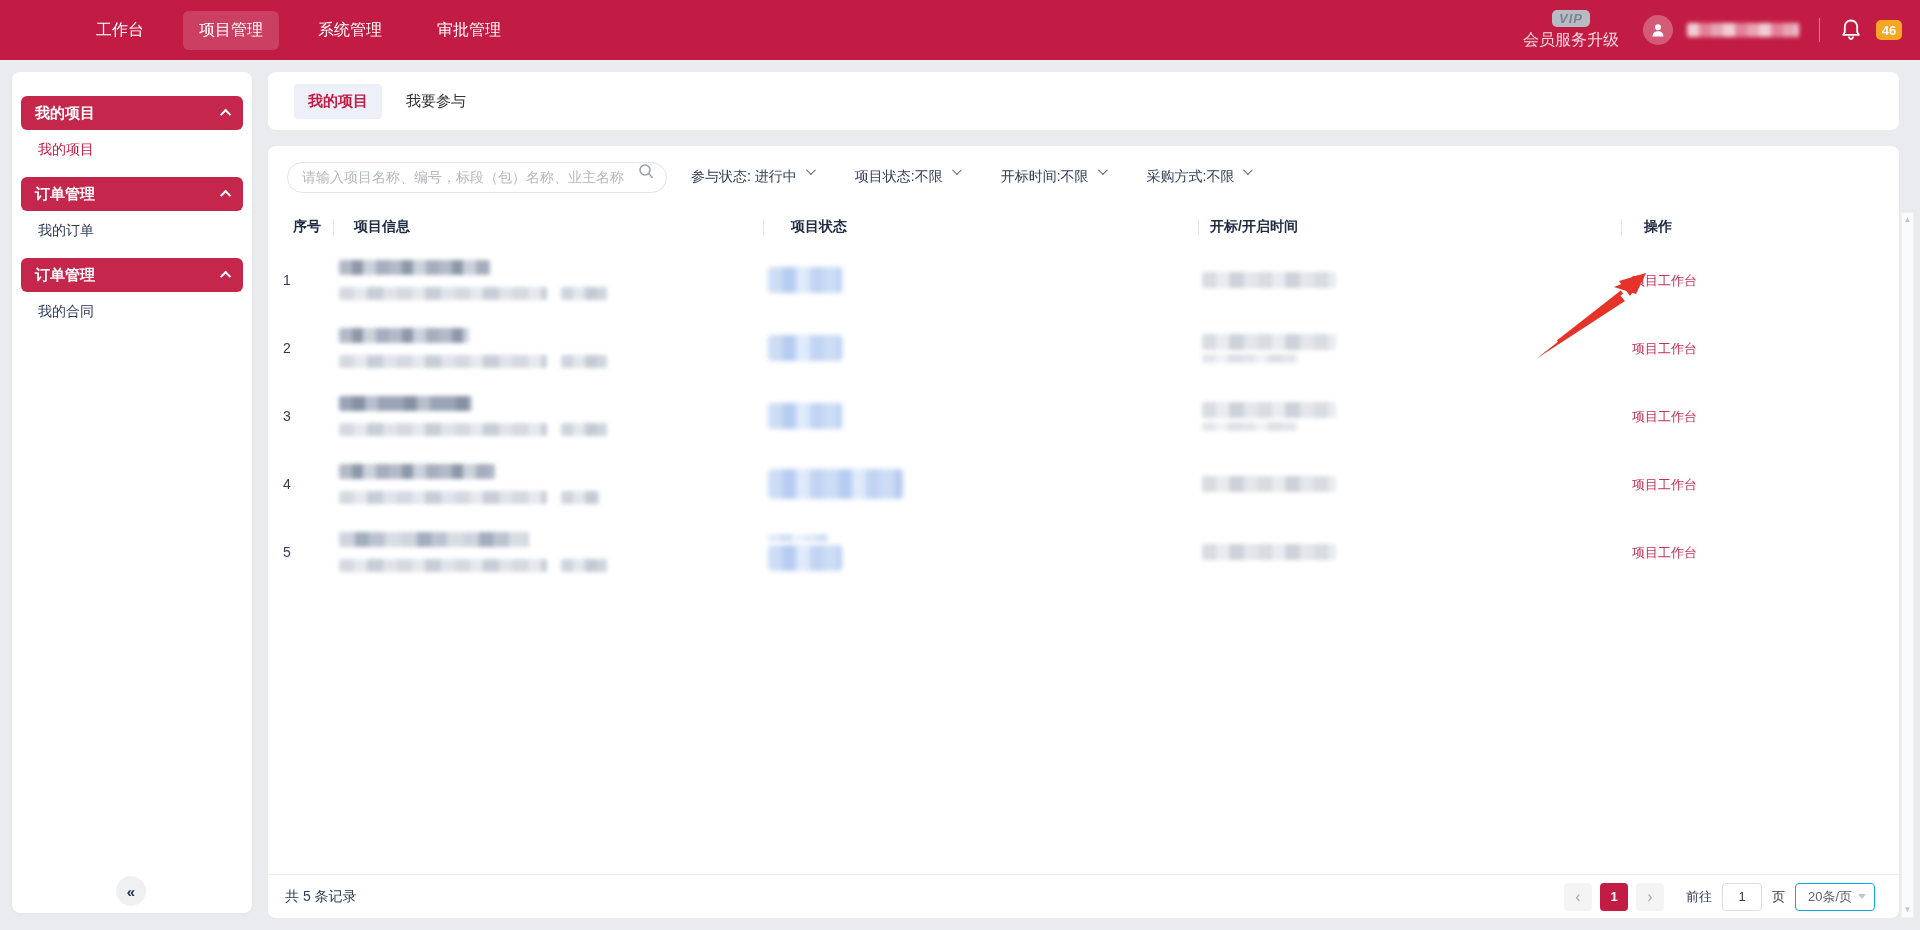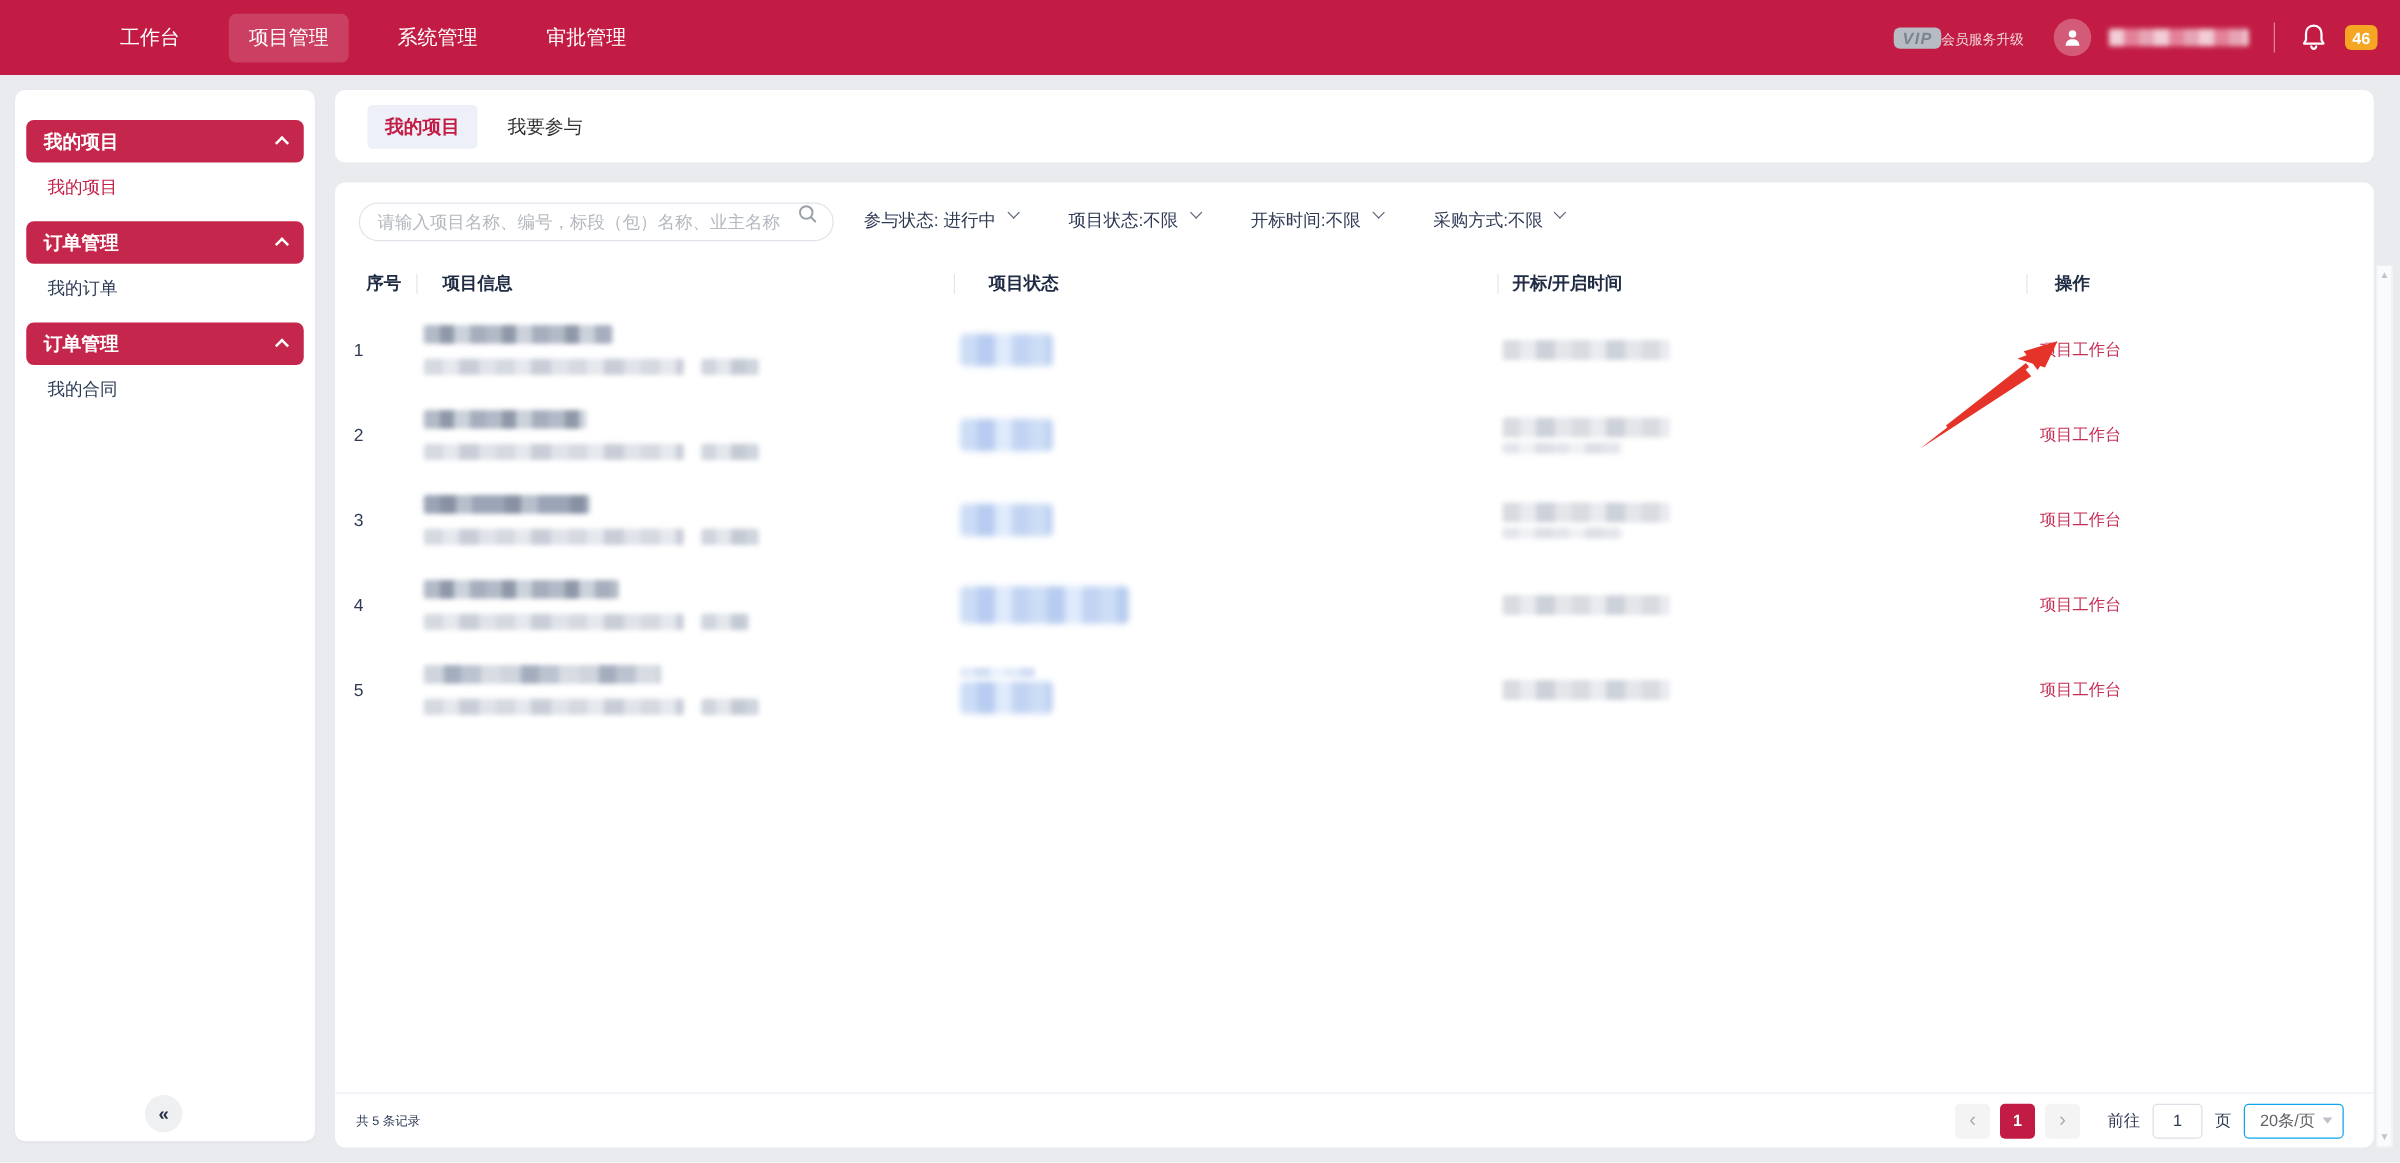--- a/index.html
+++ b/index.html
@@ -9,24 +9,24 @@
     background:#e9ebee; position:relative; color:#2b3a55;
   }
 
   
   .navbar { position:absolute; left:0; top:0; width:1920px; height:60px;
     background:#c21c44; display:flex; align-items:center; }
   .nav-left { display:flex; align-items:center; margin-left:80px; gap:23px; }
   .nav-item { color:#fff; font-size:16px; padding:9px 16px; border-radius:6px; cursor:pointer; white-space:nowrap; }
   .nav-item.active { background:rgba(255,255,255,0.16); }
   .nav-right { position:absolute; right:18px; top:0; height:60px; display:flex; align-items:center; gap:14px; }
-  .vip-wrap { display:flex; flex-direction:row; align-items:center; margin-right:10px; }
+  .vip-wrap { display:flex; flex-direction:column; align-items:center; margin-right:10px; }
   .vip-badge { background:#b7bcc4; color:#7d838f; font-weight:bold; font-style:italic;
     font-size:13px; padding:1px 7px; border-radius:5px; letter-spacing:1px; }
-  .vip-caption { color:#f3d7dd; font-size:11px; margin-top:3px; white-space:nowrap; }
+  .vip-caption { color:#f3d7dd; font-size:16px; margin-top:3px; white-space:nowrap; }
   .avatar { width:30px; height:30px; border-radius:50%; background:rgba(255,255,255,0.28);
     display:flex; align-items:center; justify-content:center; }
   .uname-blur { width:112px; height:14px; border-radius:2px; filter:blur(2px);
     background:repeating-linear-gradient(90deg, rgba(255,255,255,.78) 0 12px, rgba(255,214,224,.55) 12px 24px, rgba(255,255,255,.6) 24px 36px); }
   .nav-divider { width:1px; height:24px; background:rgba(255,255,255,0.45); margin:0 6px; }
   .bell { width:22px; height:24px; }
   .notif-badge { background:#f5a623; color:#fff; font-size:13px; font-weight:bold;
     min-width:26px; height:20px; border-radius:5px; display:flex; align-items:center; justify-content:center; padding:0 4px; }
 
   
@@ -116,21 +116,21 @@
     background:repeating-linear-gradient(90deg,#cfd4dd 0 16px,#a3adbd 16px 30px,#bcc3d0 30px 46px,#d8dce3 46px 62px); }
   .trow:nth-child(4) .info-extra { width:38px; }
   .trow:nth-child(4) .status-pill { width:135px; height:30px; }
   .trow:nth-child(5) .status-top { display:block; width:60px; height:8px; margin-bottom:3px;
     border-radius:2px; filter:blur(2px); background:repeating-linear-gradient(90deg,#e3ebf9 0 12px,#d3dff5 12px 24px,#ecf2fc 24px 36px); }
   .status-top { display:none; }
 
   
   .cfooter { position:absolute; left:0; bottom:0; width:100%; height:44px;
     border-top:1px solid #ebeef5; display:flex; align-items:center; }
-  .total-text { margin-left:17px; font-size:10px; color:#2b3a55; }
+  .total-text { margin-left:17px; font-size:14px; color:#2b3a55; }
   .pager { position:absolute; right:24px; display:flex; align-items:center; gap:8px; }
   .pg-btn { width:28px; height:28px; border-radius:4px; background:#f4f4f5; color:#a8abb2;
     display:flex; align-items:center; justify-content:center; font-size:16px; cursor:pointer; }
   .pg-num { width:28px; height:28px; border-radius:4px; background:#c21c44; color:#fff;
     font-size:13px; font-weight:bold; display:flex; align-items:center; justify-content:center; cursor:pointer; }
   .pg-text { font-size:13px; color:#303a52; margin:0 2px; white-space:nowrap; }
   .pg-input { width:40px; height:28px; border:1px solid #dcdfe6; border-radius:4px;
     text-align:center; font-size:13px; color:#303a52; outline:none;
     font-family:"Liberation Sans","DejaVu Sans",sans-serif; }
   .pg-select { width:80px; height:28px; border:1px solid #0ea5e9; border-radius:4px;

